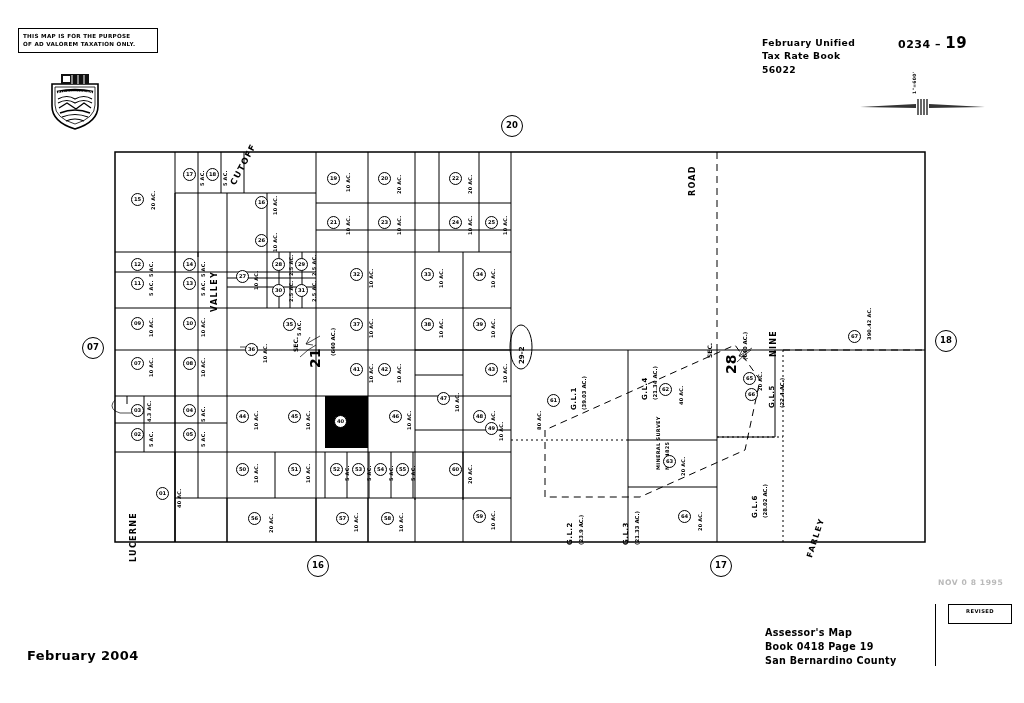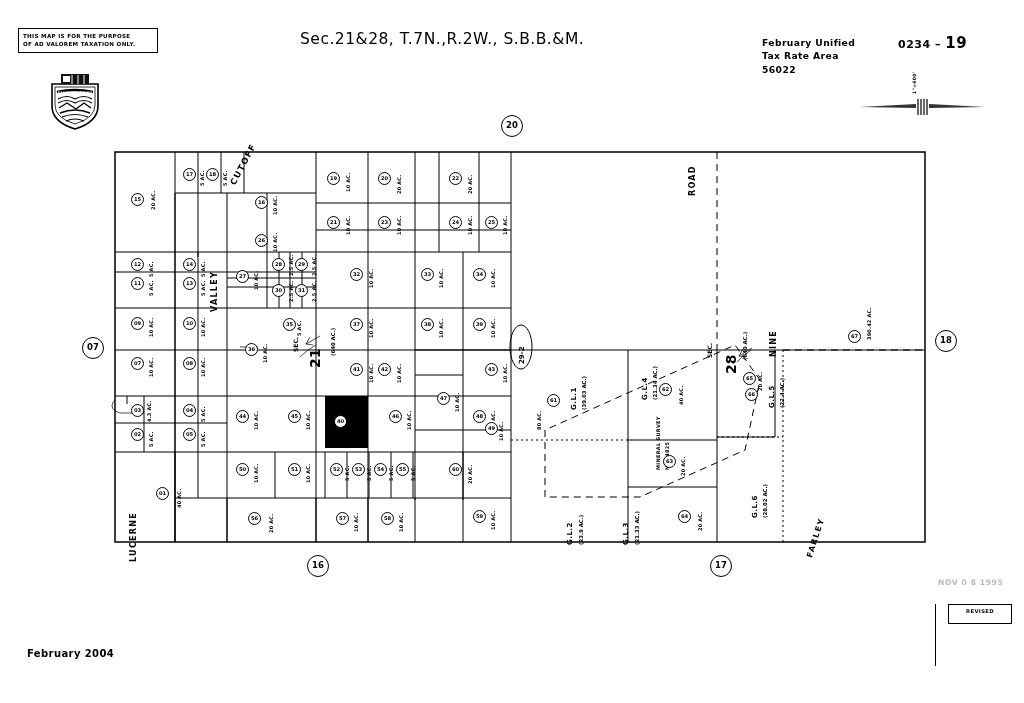--- a/index.html
+++ b/index.html
@@ -18,21 +18,21 @@
        font-weight:bold;font-family:"DejaVu Sans",sans-serif;letter-spacing:.4px;}
   .booknum{position:absolute;left:898px;top:34px;font-size:11px;font-weight:bold;
            font-family:"DejaVu Sans",sans-serif;letter-spacing:.5px;white-space:nowrap;}
   .booknum .big{font-size:15px;}
   .scalebar{position:absolute;left:860px;top:92px;width:125px;height:28px;}
   .scaletext{position:absolute;left:912px;top:94px;font-size:4.6px;font-weight:bold;
              transform:rotate(-90deg);transform-origin:left top;
              font-family:"DejaVu Sans",sans-serif;letter-spacing:.3px;}
 
   
-  .footdate{position:absolute;left:27px;top:648px;font-size:10px;font-weight:bold;
+  .footdate{position:absolute;left:27px;top:648px;font-size:13px;font-weight:bold;
             font-family:"DejaVu Sans",sans-serif;letter-spacing:.4px;}
   .assessor{position:absolute;left:765px;top:626px;font-size:9.6px;line-height:1.45;
             font-weight:bold;font-family:"DejaVu Sans",sans-serif;letter-spacing:.3px;}
   .stamp{position:absolute;left:938px;top:578px;font-size:7.6px;color:#b9b9b9;
          font-weight:bold;letter-spacing:.6px;font-family:"DejaVu Sans",sans-serif;}
   .revbox{position:absolute;left:948px;top:604px;width:62px;height:18px;border:1px solid #000;}
   .revbox span{position:absolute;left:0;top:3px;width:62px;text-align:center;font-size:5.2px;
                font-weight:bold;font-family:"DejaVu Sans",sans-serif;letter-spacing:.4px;}
   .revline{position:absolute;left:935px;top:604px;width:1px;height:62px;background:#000;}
 
@@ -93,25 +93,24 @@
     <path d="M9 22 q18 -4 36 0" stroke="#000" stroke-width="2.6" fill="none"></path>
     <text x="27" y="24" font-size="3.4" text-anchor="middle" fill="#fff" font-family="DejaVu Sans, sans-serif" font-weight="bold">SAN BERNARDINO</text>
     <path d="M10 29 q9 -5 17 0 q9 -5 17 0" stroke="#000" stroke-width="1.1" fill="none"></path>
     <path d="M10 33 q9 -5 17 0 q9 -5 17 0" stroke="#000" stroke-width="1.1" fill="none"></path>
     <path d="M11 38 l8 -5 l9 6 l8 -6 l7 5" stroke="#000" stroke-width="1.3" fill="none"></path>
     <path d="M12 43 q15 -6 30 0" stroke="#000" stroke-width="1.5" fill="none"></path>
     <path d="M14 47 q13 -5 26 0" stroke="#000" stroke-width="1.2" fill="none"></path>
     <path d="M18 51 q9 -4 18 0" stroke="#000" stroke-width="1.2" fill="none"></path>
   </svg>
 
-  <div class="map-title">Sec.21&amp;28, T.7N.,R.2W., S.B.B.&amp;M.</div>
 
   <div class="tra">
     <div>February Unified</div>
-    <div>Tax Rate Area</div>
+    <div>Tax Rate Book</div>
     <div>56022</div>
   </div>
   <div class="booknum">
     <span>0234 – </span><span class="big">19</span>
   </div>
 
   <svg class="scalebar" viewBox="0 0 125 28">
     <path d="M0 15 L56 12 L56 16 Z" fill="#333"></path>
     <path d="M125 15 L69 12 L69 16 Z" fill="#333"></path>
     <path d="M58 7 v16 M61 7 v16 M64 7 v16 M67 7 v16" stroke="#000" stroke-width="1.2"></path>
@@ -381,14 +380,19 @@
       <div class="pnum" style="left: 848px; top: 330px;">67</div>
       <div class="ac" style="left: 866px; top: 340px;">390.42 AC.</div>
     </div>
 
   <div class="footdate">February 2004</div>
   <div class="stamp">NOV 0 8 1995</div>
   <div class="revline"></div>
   <div class="revbox">
     <span>REVISED</span>
   </div>
+  <div class="assessor">
+    <div>Assessor's Map</div>
+    <div>Book 0418 Page 19</div>
+    <div>San Bernardino County</div>
+  </div>
 
 </div>
 
 </body></html>

